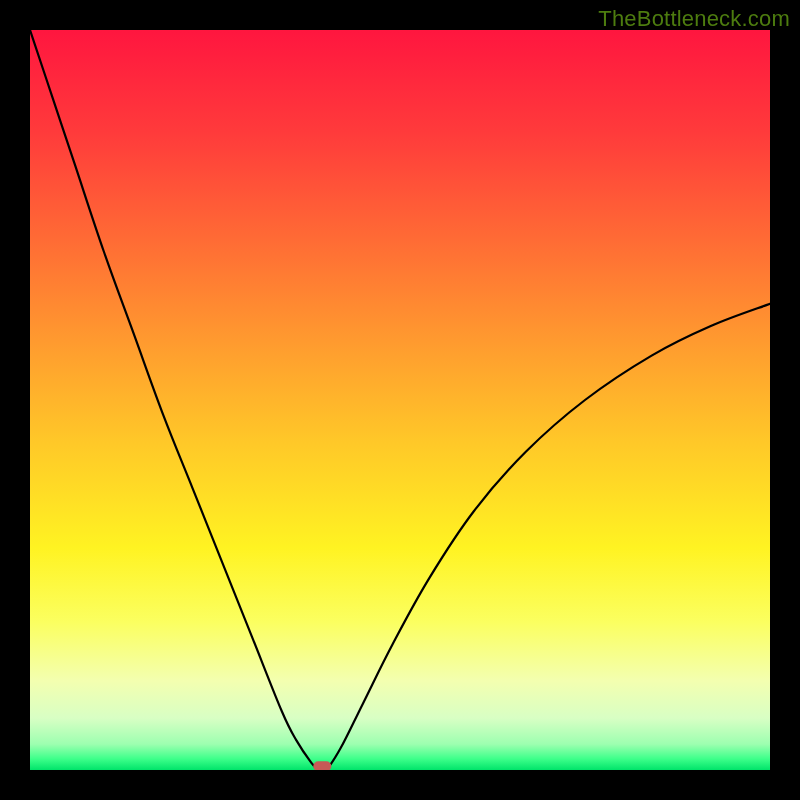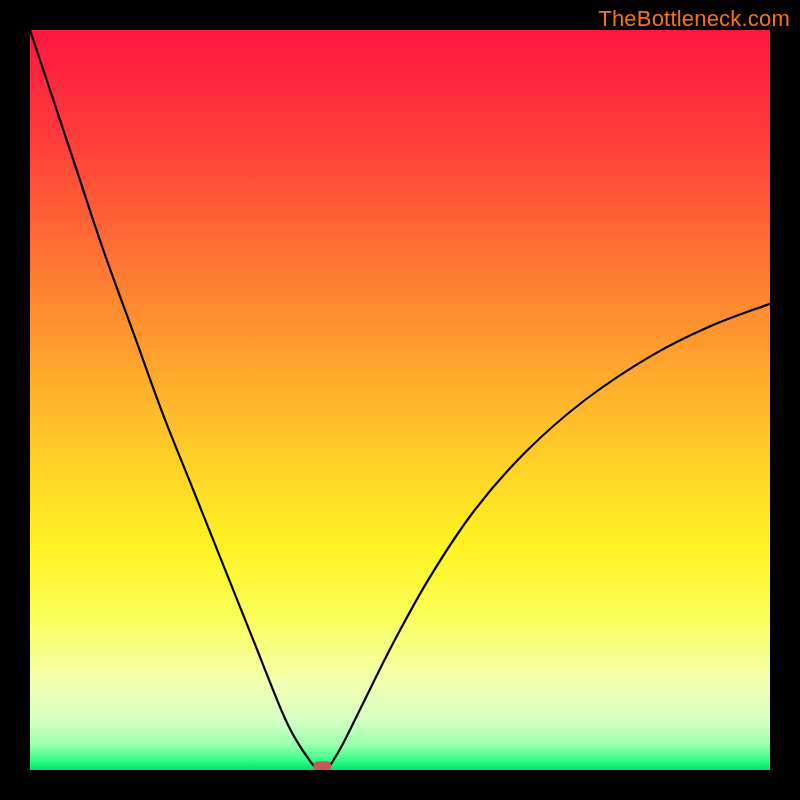--- a/index.html
+++ b/index.html
@@ -21,21 +21,21 @@
     position: absolute;
     left: 30px;
     top: 30px;
     width: 740px;
     height: 740px;
   }
   .watermark {
     position: absolute;
     top: 6px;
     right: 10px;
-    color: #f97316;
+    color: #4d7c0f;
     font-size: 22px;
     font-weight: 500;
     letter-spacing: 0.2px;
     user-select: none;
   }
   svg { display: block; }
 </style>
 </head>
 <body>
 

